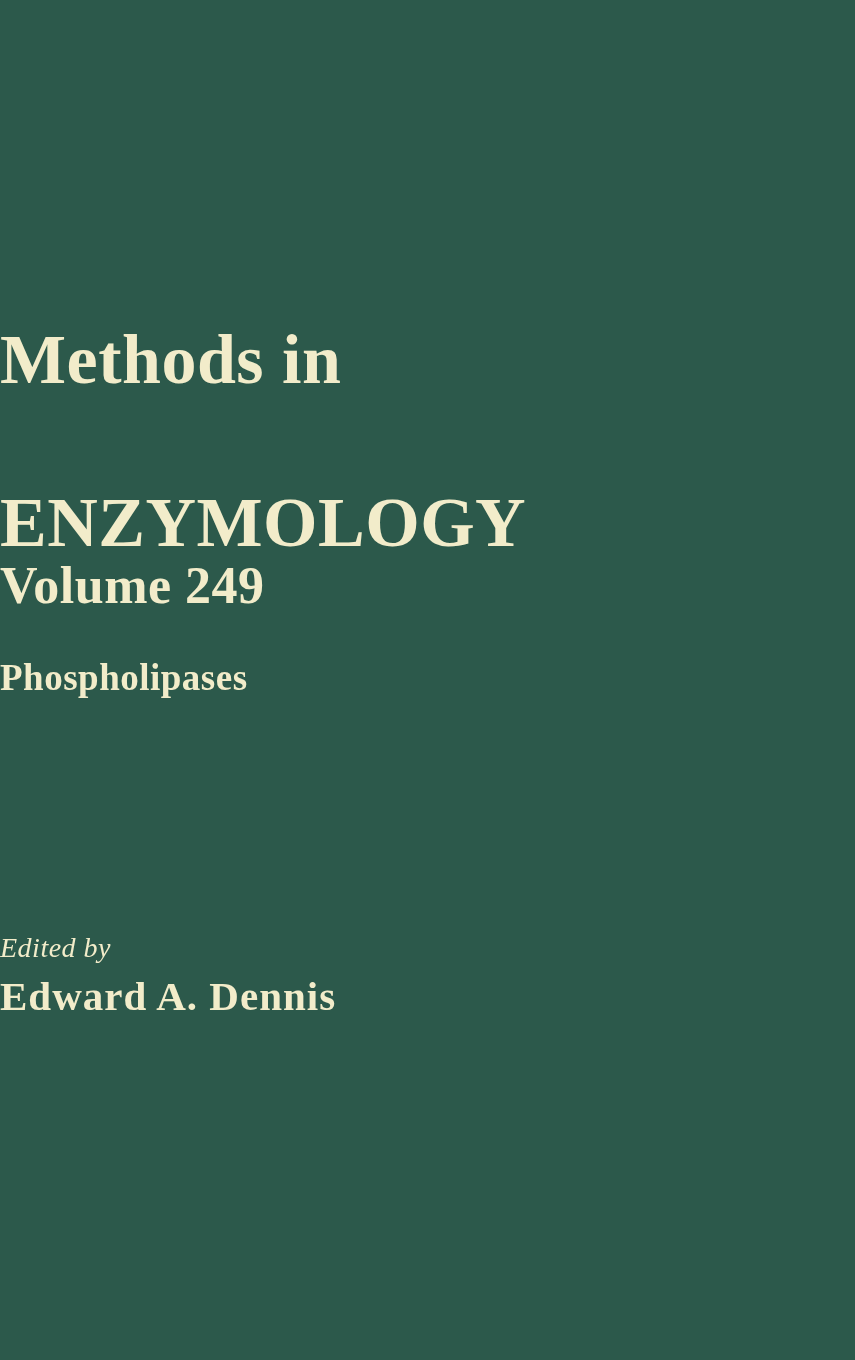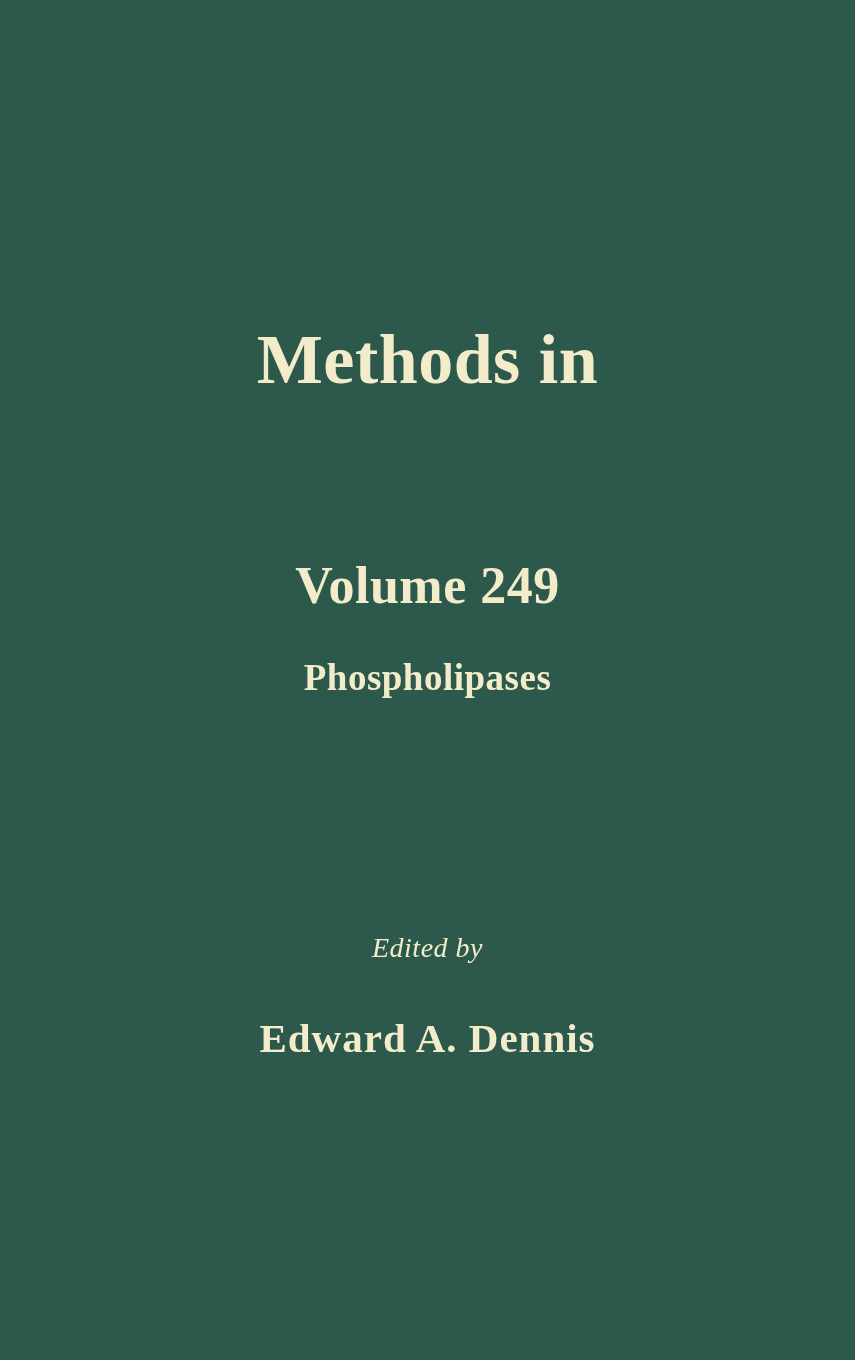--- a/index.html
+++ b/index.html
@@ -14,21 +14,21 @@
     margin: 0 auto;
     background: var(--bg, #2c594b);
     color: var(--fg, #f2ecca);
     font-family: "Liberation Serif", "DejaVu Serif", serif;
     overflow: hidden;
   }
   .centered {
     position: absolute;
     left: 0;
     width: 100%;
-    text-align: center;
+    text-align: left;
     white-space: pre-line;
   }
   .title-block {
     top: 238px;
     font-size: 70px;
     font-weight: 700;
     line-height: 1.16;
     letter-spacing: 0.5px;
   }
   .volume {
@@ -45,33 +45,34 @@
     margin-top: 18px;
   }
   .edited-by {
     top: 932px;
     font-size: 28px;
     font-style: italic;
     font-weight: 500;
     letter-spacing: 0.5px;
   }
   .editor {
-    top: 1014px;
+    top: 972px;
     font-size: 41px;
     font-weight: 600;
     letter-spacing: 1px;
   }
 </style>
 </head>
 <body>
 
 <div class="cover" style="--bg: #2c594b; --fg: #f2ecca;">
 
   <div class="centered title-block">
     <span>Methods in</span><br>
+    <span>ENZYMOLOGY</span>
   </div>
 
   <div class="centered volume">Volume 249</div>
 
   <div class="centered subtitle">Phospholipases</div>
 
   <div class="centered edited-by">Edited by</div>
 
   <div class="centered editor">Edward A. Dennis</div>
 

